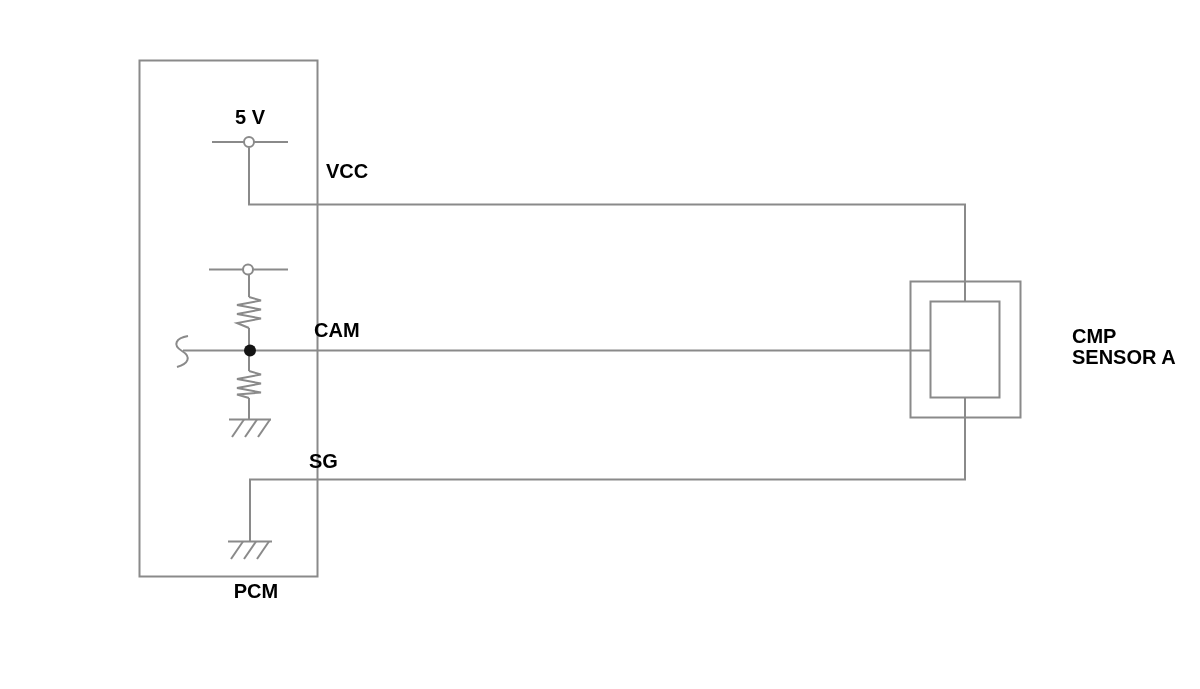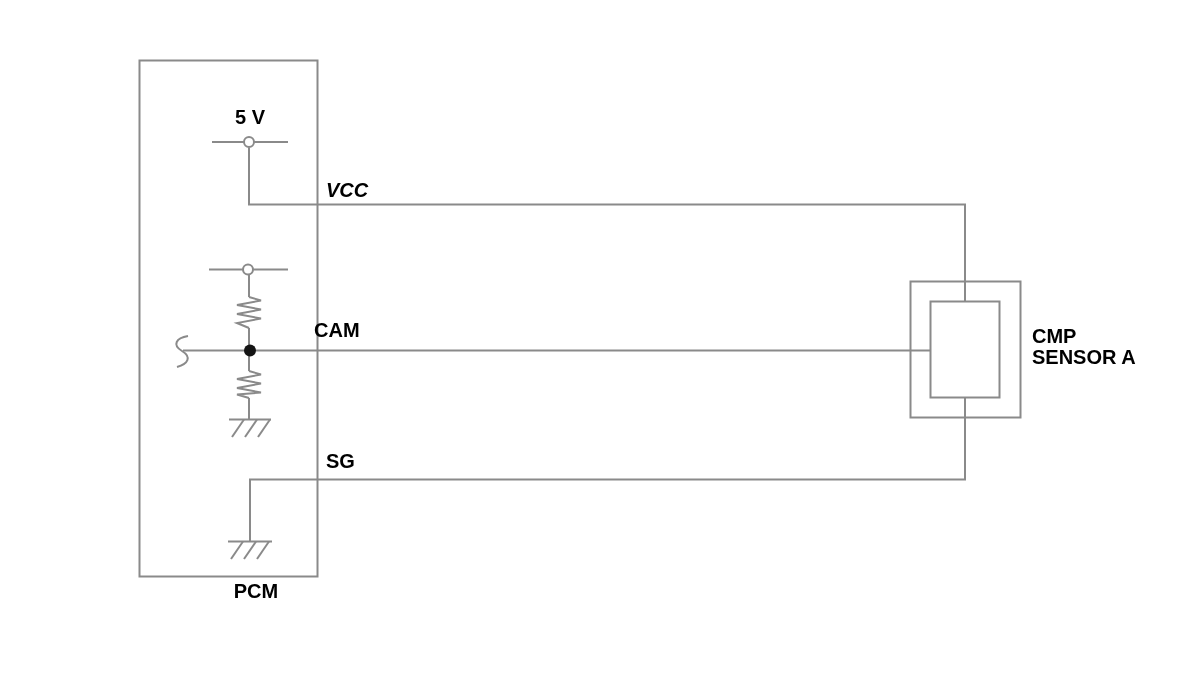--- a/index.html
+++ b/index.html
@@ -45,26 +45,26 @@
     position: absolute;
     color: var(--color-text, #000000);
     font-weight: 700;
     font-size: 20px;
     line-height: 21px;
     white-space: nowrap;
     user-select: none;
   }
   .lbl.centered { transform: translateX(-50%); }
   .lbl-supply { left: 250px; top: 107px; }
-  .lbl-vcc    { left: 326px; top: 180px; font-style: italic; }
+  .lbl-vcc    { left: 326px; top: 161px; }
   .lbl-cam    { left: 314px; top: 320px; }
-  .lbl-sg     { left: 326px; top: 451px; }
+  .lbl-sg     { left: 309px; top: 451px; }
   .lbl-pcm    { left: 228px; top: 581px; margin-left: 28px; }
   .lbl-sensor { left: 1032px; top: 326px; }
-  .lbl-sensor div { display: block; }
+  .lbl-sensor div { display: block; margin-left: 40px; }
 </style>
 </head>
 <body>
 
 <div class="stage">
 
   <svg width="1200" height="689" viewBox="0 0 1200 689">
 
     <rect class="box" x="139.5" y="60.5" width="178" height="516"></rect>
 

